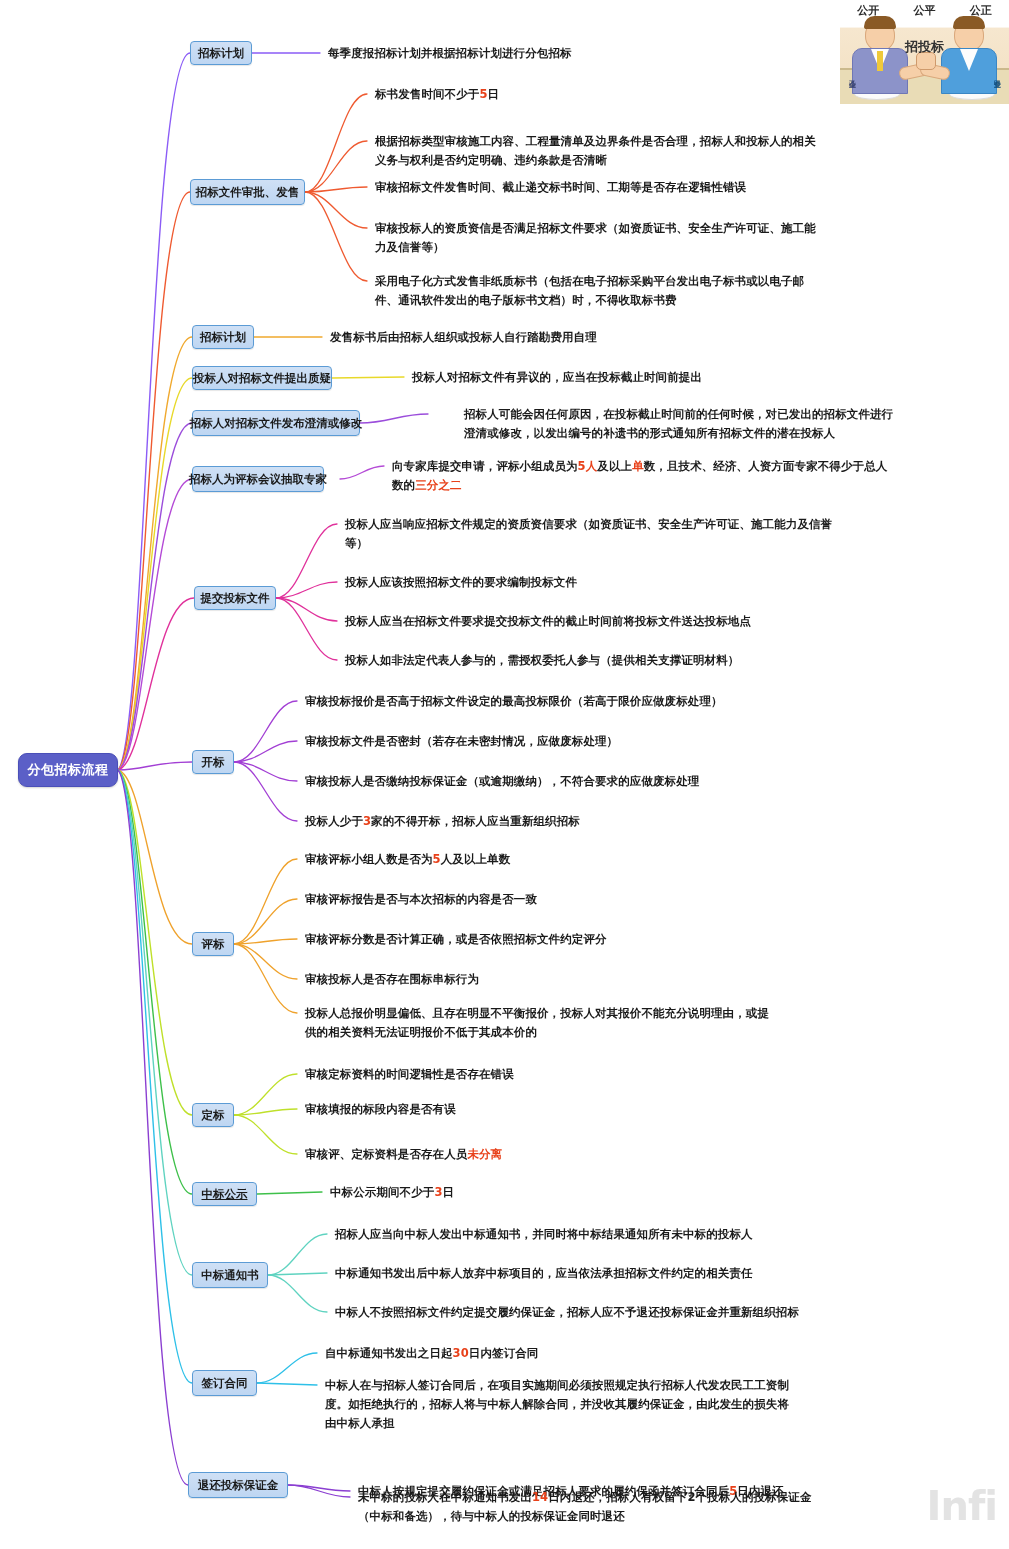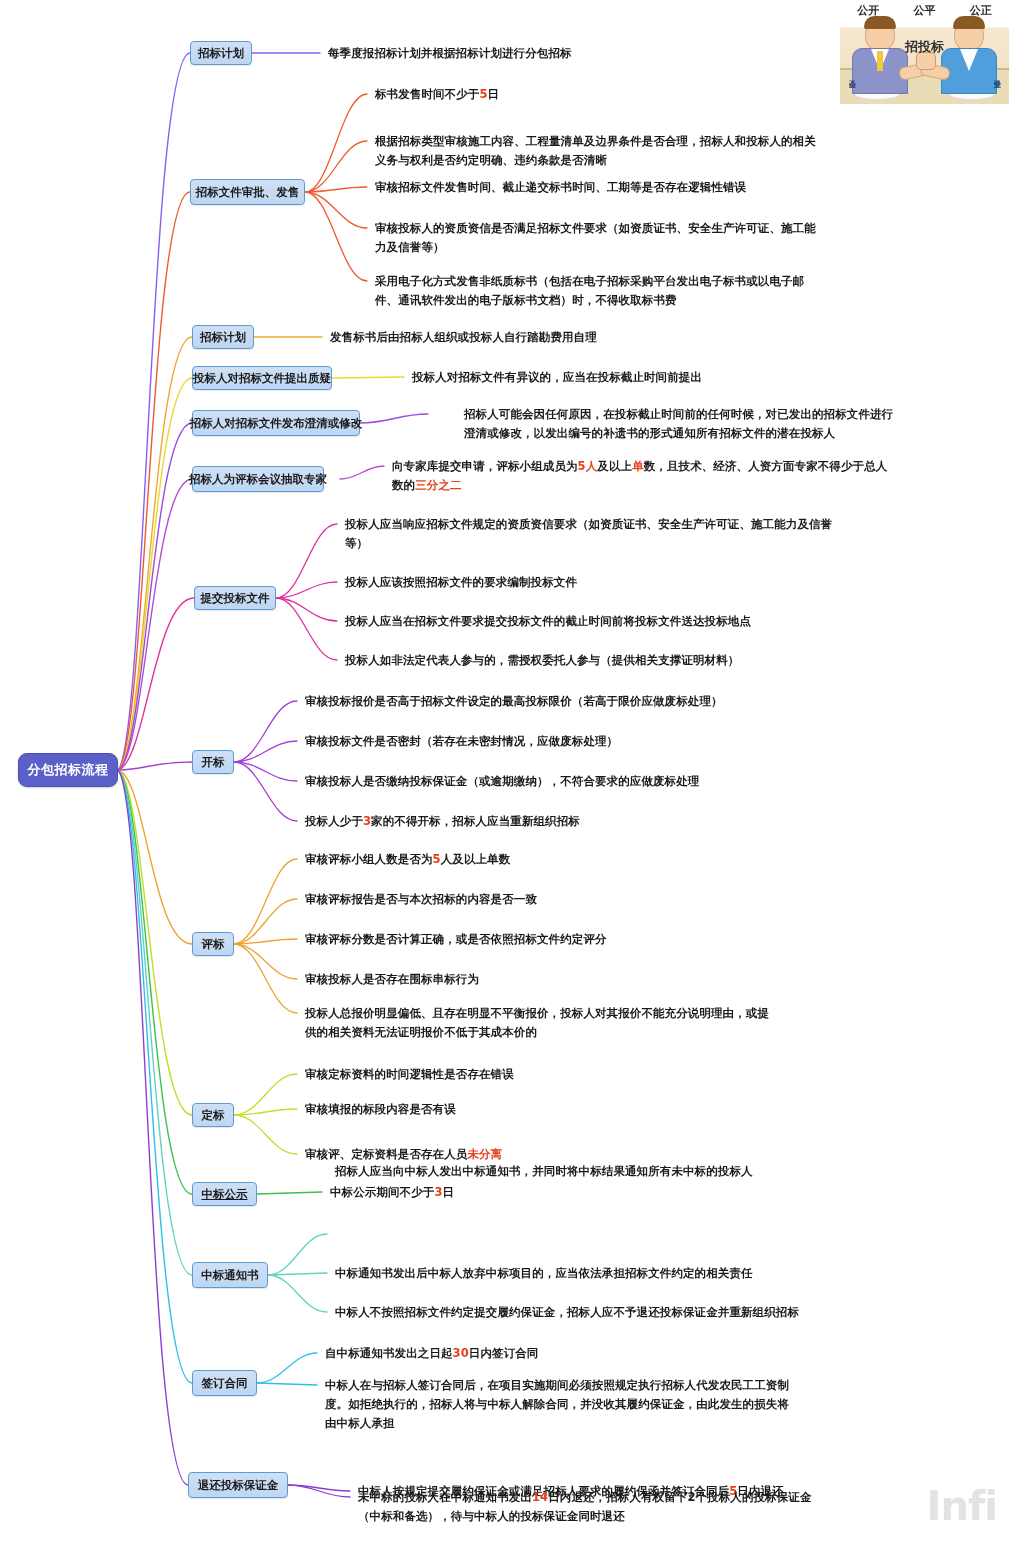--- a/index.html
+++ b/index.html
@@ -268,21 +268,21 @@
       <div class="leaf" style="left: 305px; top: 1065px; width: 470px;"><span>审核定标资料的时间逻辑性是否存在错误</span></div>
       <div class="leaf" style="left: 305px; top: 1100px; width: 470px;"><span>审核填报的标段内容是否有误</span></div>
       <div class="leaf" style="left: 305px; top: 1145px; width: 470px;"><span>审核评、定标资料是否存在人员</span><span class="hl">未分离</span></div>
       <div class="node" style="left: 192px; top: 1182px; width: 65px; height: 24px; text-decoration: underline;">
         <span>中标公示</span>
       </div>
       <div class="leaf" style="left: 330px; top: 1183px; width: 470px;"><span>中标公示期间不少于</span><span class="hl">3</span><span>日</span></div>
       <div class="node" style="left: 192px; top: 1262px; width: 76px; height: 26px;">
         <span>中标通知书</span>
       </div>
-      <div class="leaf" style="left: 335px; top: 1162px; width: 520px;"><span>招标人应当向中标人发出中标通知书，并同时将中标结果通知所有未中标的投标人</span></div>
+      <div class="leaf" style="left: 335px; top: 1225px; width: 520px;"><span>招标人应当向中标人发出中标通知书，并同时将中标结果通知所有未中标的投标人</span></div>
       <div class="leaf" style="left: 335px; top: 1264px; width: 520px;"><span>中标通知书发出后中标人放弃中标项目的，应当依法承担招标文件约定的相关责任</span></div>
       <div class="leaf" style="left: 335px; top: 1303px; width: 520px;"><span>中标人不按照招标文件约定提交履约保证金，招标人应不予退还投标保证金并重新组织招标</span></div>
       <div class="node" style="left: 192px; top: 1370px; width: 65px; height: 26px;">
         <span>签订合同</span>
       </div>
       <div class="leaf" style="left: 325px; top: 1344px; width: 470px;"><span>自中标通知书发出之日起</span><span class="hl">30</span><span>日内签订合同</span></div>
       <div class="leaf" style="left: 325px; top: 1376px; width: 470px;"><span>中标人在与招标人签订合同后，在项目实施期间必须按照规定执行招标人代发农民工工资制度。如拒绝执行的，招标人将与中标人解除合同，并没收其履约保证金，由此发生的损失将由中标人承担</span></div>
       <div class="node" style="left: 188px; top: 1472px; width: 100px; height: 26px;">
         <span>退还投标保证金</span>
       </div>

